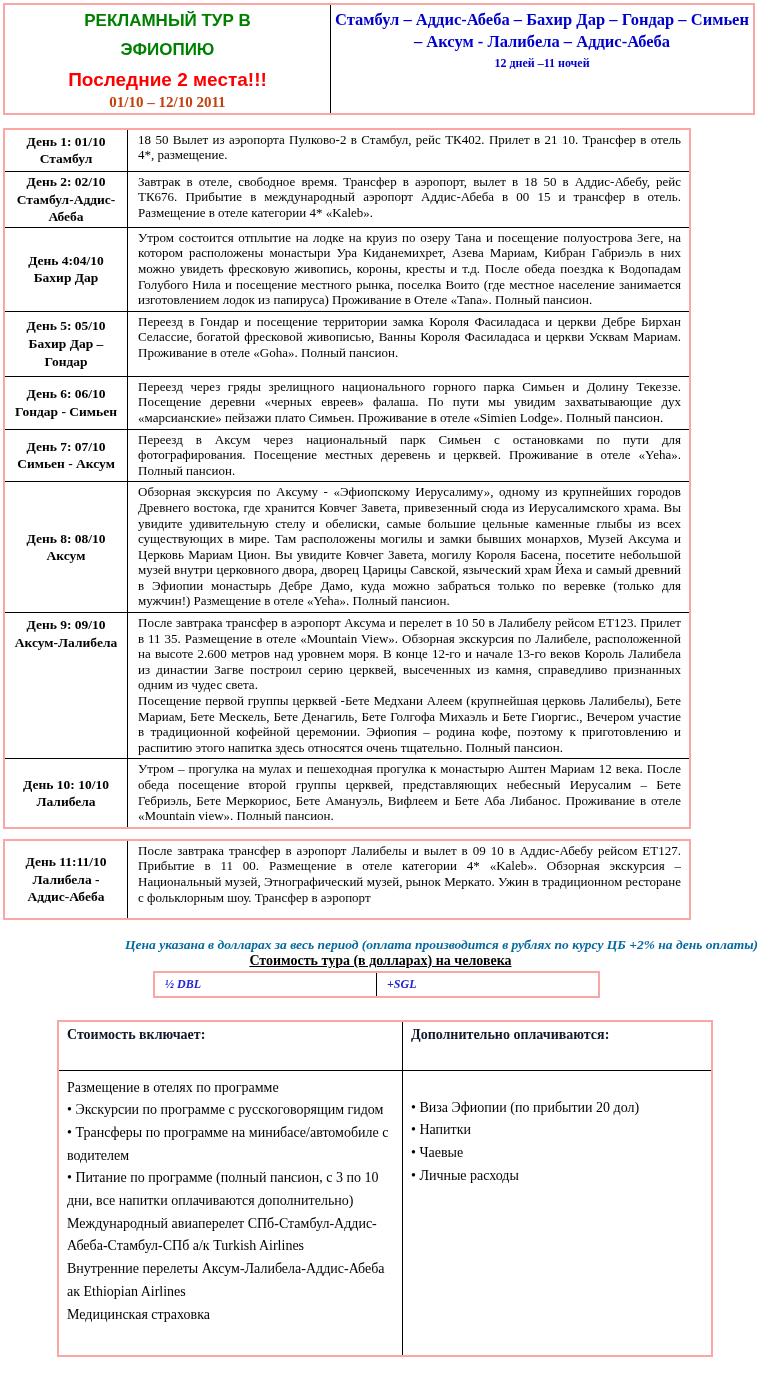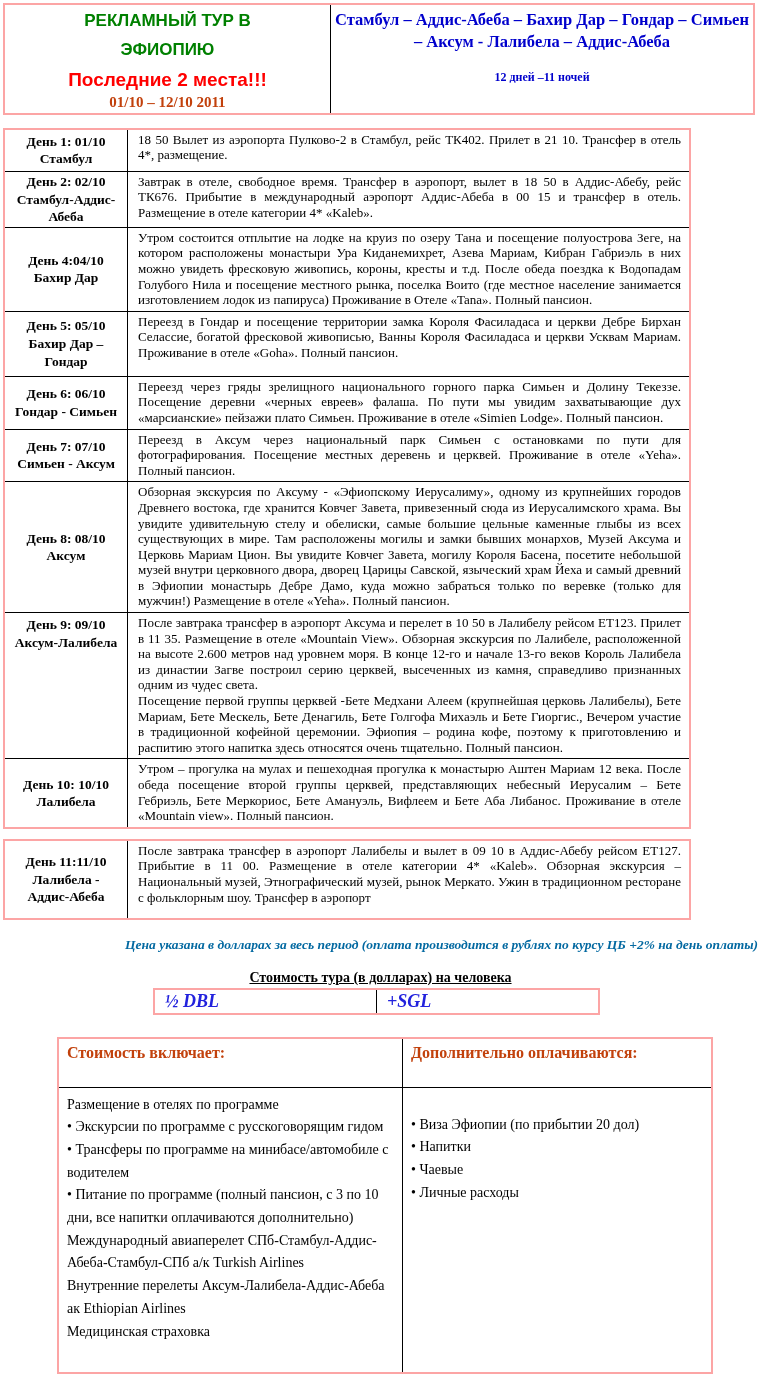--- a/index.html
+++ b/index.html
@@ -13,47 +13,47 @@
   
   .header-table { width:752px; height:108px; margin-bottom:13px; }
   .hleft  { width:313px; text-align:center; vertical-align:middle; padding:2px 6px; }
   .hright { text-align:center; vertical-align:top; padding:4px 3px; }
   .green-title { color:#008000; font-family:"Liberation Sans", sans-serif;
                  font-weight:bold; font-size:17px; line-height:1.7; white-space:pre-line; }
   .red-line    { color:#FF0000; font-family:"Liberation Sans", sans-serif;
                  font-weight:bold; font-size:19px; margin-top:4px; }
   .blue-dates  { color:#c2410c; font-weight:bold; font-size:15px; margin-top:3px; }
   .route    { color:#0000CC; font-weight:bold; font-size:16.5px; line-height:1.35; }
-  .duration { color:#0000CC; font-weight:bold; font-size:12px; margin-top:16px; }
+  .duration { color:#0000CC; font-weight:bold; font-size:12px; margin-top:2px; }
 
   
   .itin { width:688px; margin-bottom:10px; }
   .itin .day  { width:116px; text-align:center; vertical-align:middle; font-weight:bold;
                 font-size:13.5px; line-height:1.3; white-space:pre-line; padding:1px 3px; }
   .itin .desc { text-align:justify; vertical-align:top; font-size:13px; line-height:1.2;
                 white-space:pre-line; padding:2px 8px 3px 10px; }
   .r1 td{height:36px} .r2 td{height:50px} .r3 td{height:72px} .r4 td{height:71px}
   .r5 td{height:59px} .r6 td{height:42px} .r7 td{height:43px} .r8 td{height:106px}
   .r9 td{height:133px} .r10 td{height:62px}
   .r11 td{height:72px} .r12 td{height:20px}
   .r9 .day { vertical-align:top; padding-top:3px; }
 
   
   .price-note { color:#0369a1; font-weight:bold; font-style:italic; font-size:13.5px;
                 text-align:right; margin:17px 0 0 0; }
   .price-title { text-align:center; font-weight:bold; text-decoration:underline;
-                 font-size:14px; margin-top:17px; }
+                 font-size:14px; }
   .price { width:410px; margin:2px 0 0 150px; }
   .price td { width:205px; height:23px; padding:0 6px 0 10px; color:#2222DD;
-              font-weight:bold; font-style:italic; font-size:18px; vertical-align:middle; }
+              font-weight:bold; font-style:italic; font-size:12px; vertical-align:middle; }
 
   
   .incl { width:656px; margin:22px 0 0 54px; }
   .incl .c1 { width:327px; }
-  .incl .h  { color:#c2410c; font-weight:bold; font-size:16px; height:38px;
+  .incl .h  { color:#0f172a; font-weight:bold; font-size:14px; height:38px;
               vertical-align:top; padding:5px 8px; }
   .incl .b  { font-size:14px; line-height:1.62; white-space:pre-line;
               vertical-align:top; padding:6px 8px; height:252px; }
   .incl .b2 { padding-top:26px; }
 </style>
 </head>
 <body>
 
 <div class="doc">
 

